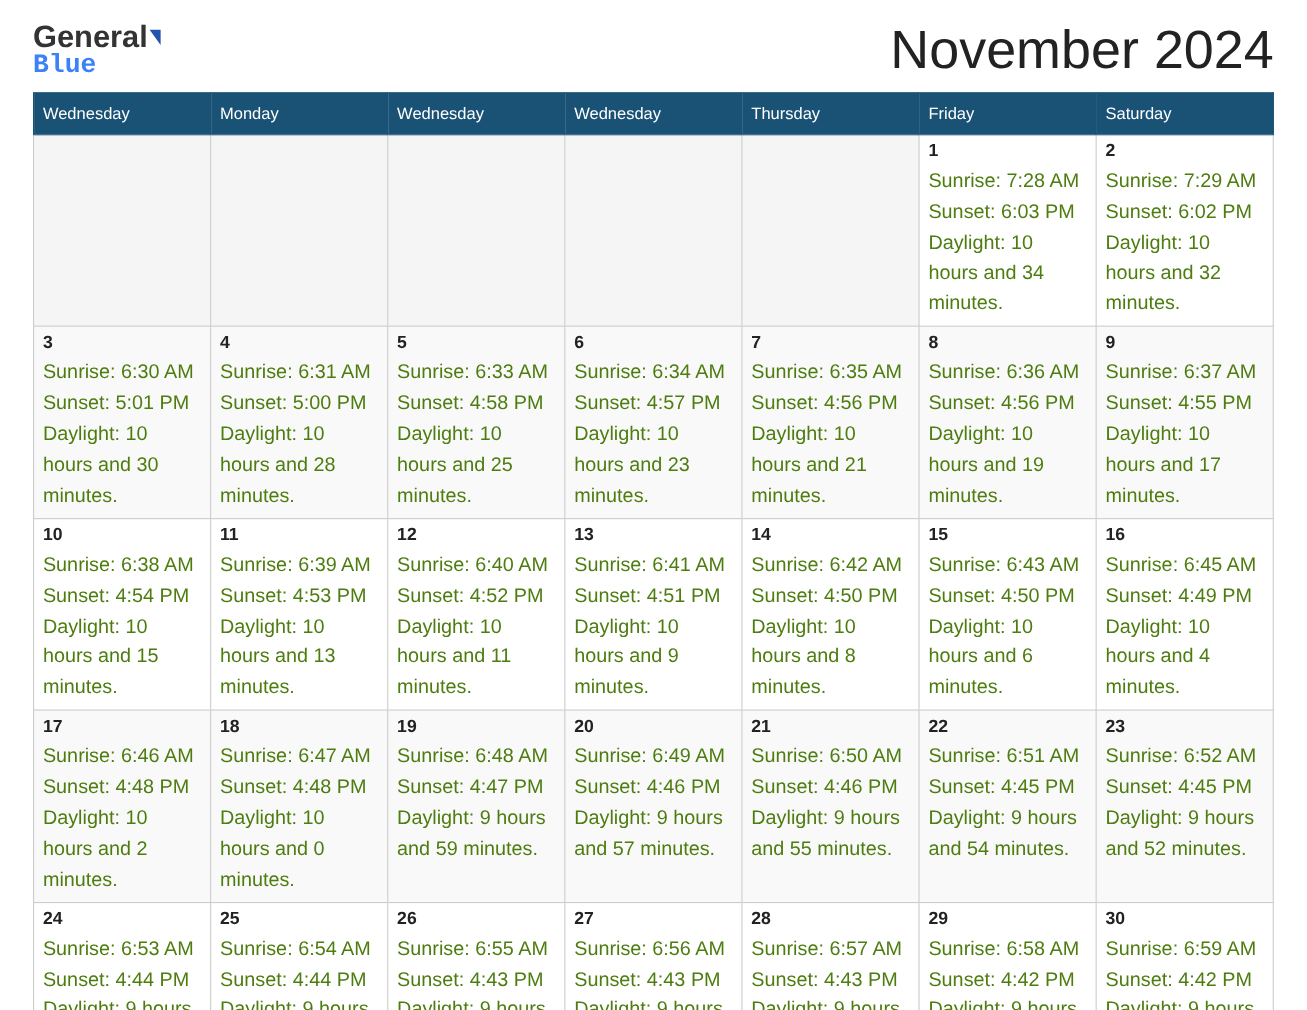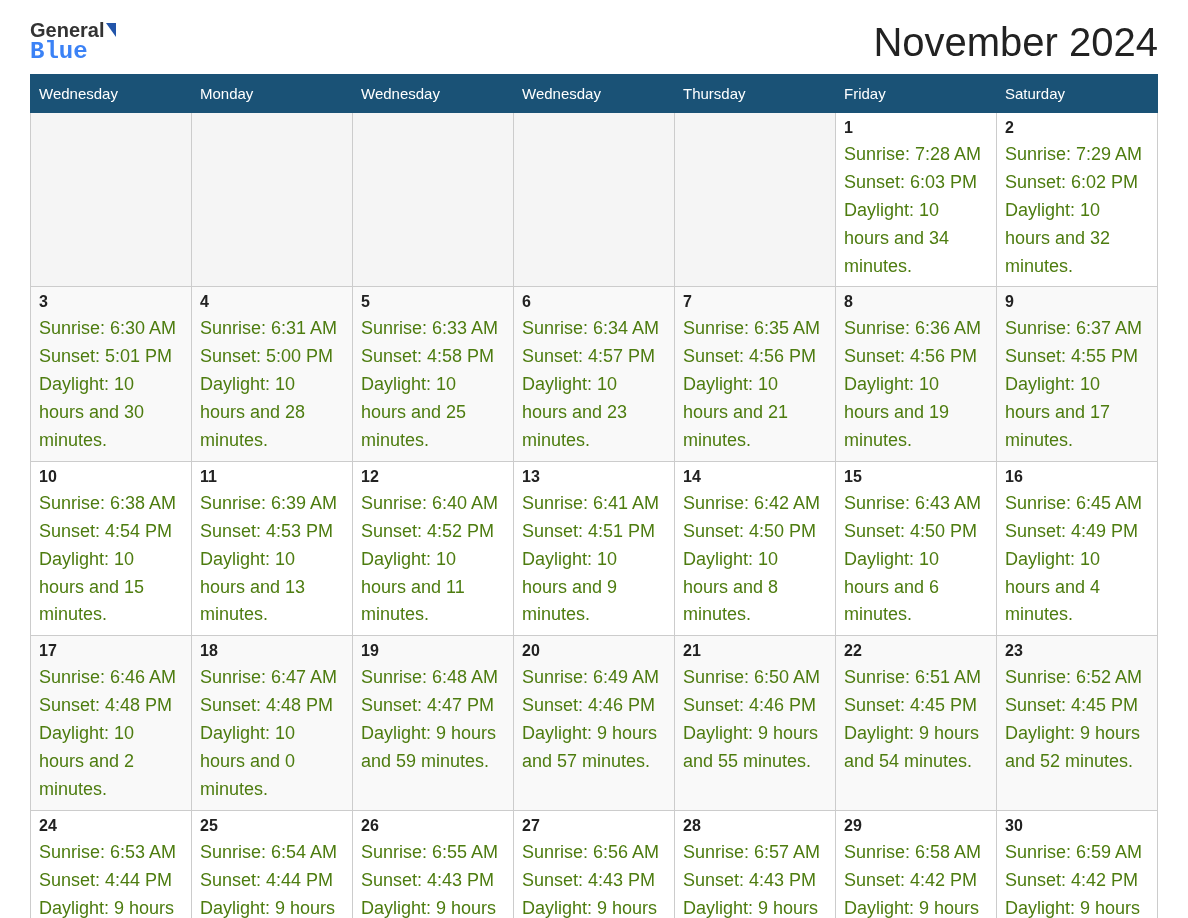--- a/index.html
+++ b/index.html
@@ -15,21 +15,21 @@
       align-items: flex-start;
       justify-content: space-between;
       margin-bottom: 10px;
     }
     .logo {
       display: flex;
       flex-direction: column;
       align-items: flex-start;
     }
     .logo-general {
-      font-size: 20px;
+      font-size: 28px;
       font-weight: bold;
       color: #333;
       line-height: 1;
     }
     .logo-blue {
       font-size: 24px;
       font-weight: bold;
       color: #3b82f6;
       line-height: 1;
       font-family: Liberation Mono, monospace;
@@ -40,21 +40,21 @@
       height: 0;
       border-left: 10px solid transparent;
       border-top: 14px solid #2255aa;
       margin-left: 2px;
       vertical-align: middle;
     }
     .title-section {
       text-align: right;
     }
     .month-title {
-      font-size: 40px;
+      font-size: 49px;
       font-weight: normal;
       color: #222;
       line-height: 1.1;
       text-align: right;
     }
     .location {
       font-size: 20px;
       color: #333;
       margin-top: 4px;
     }

